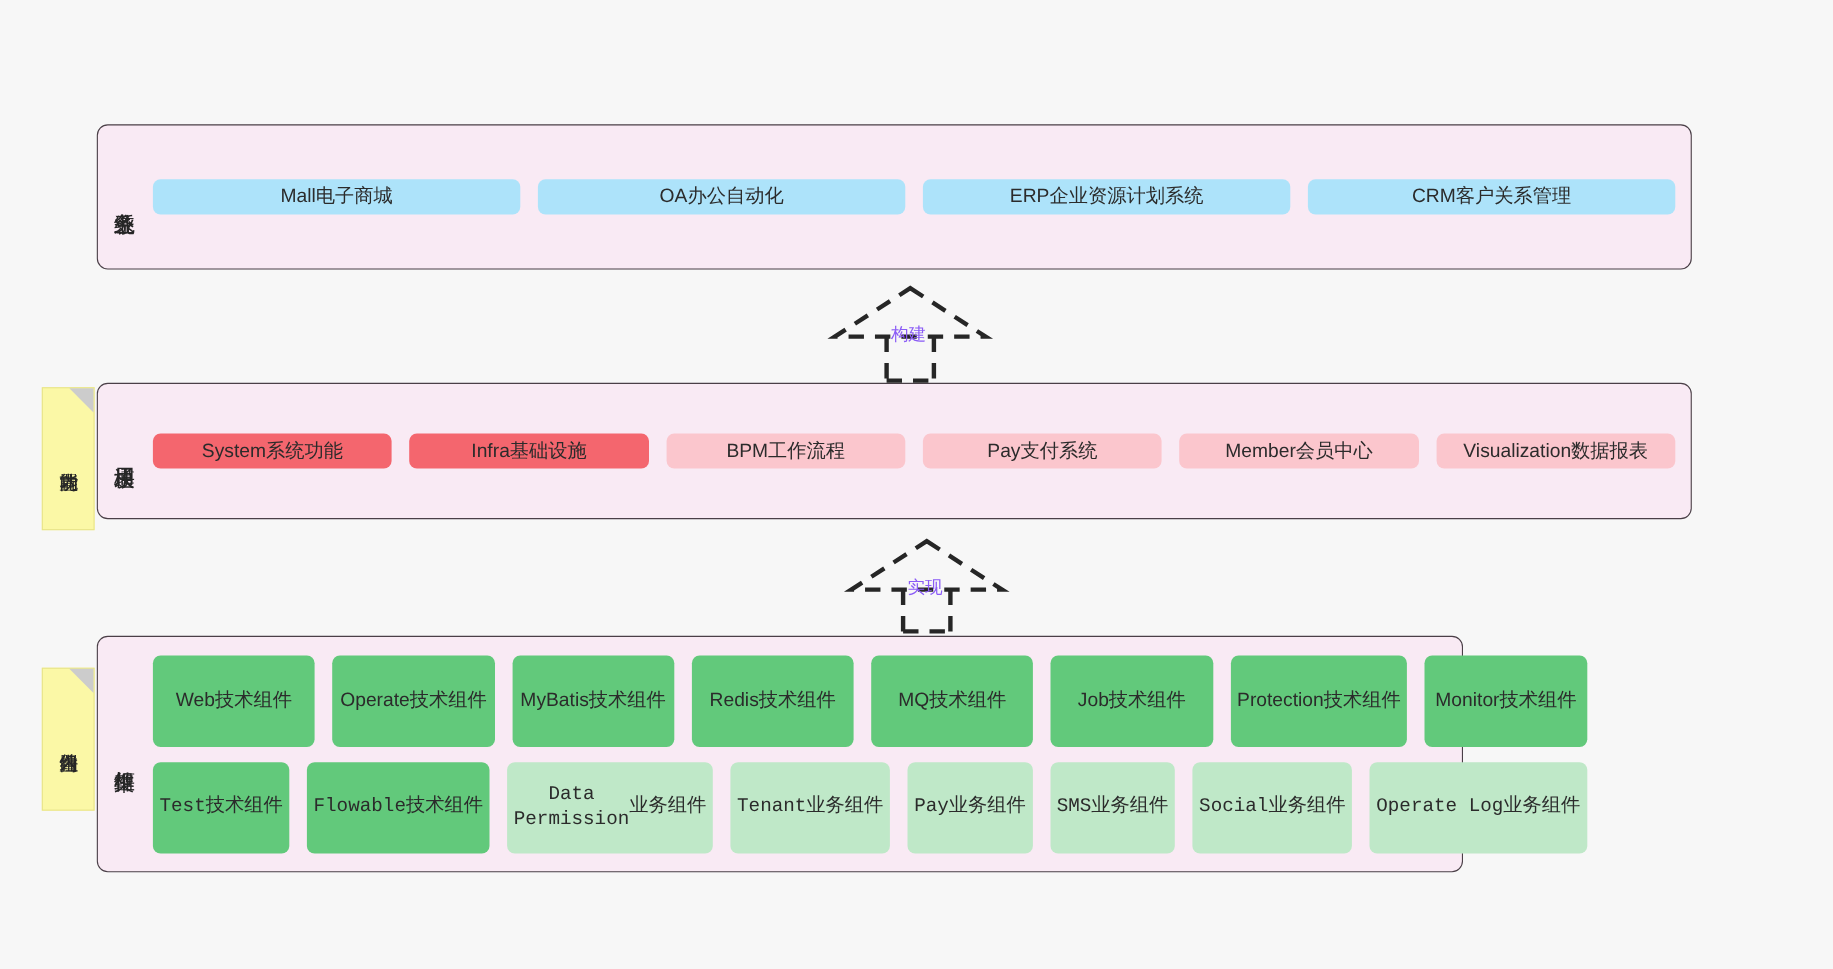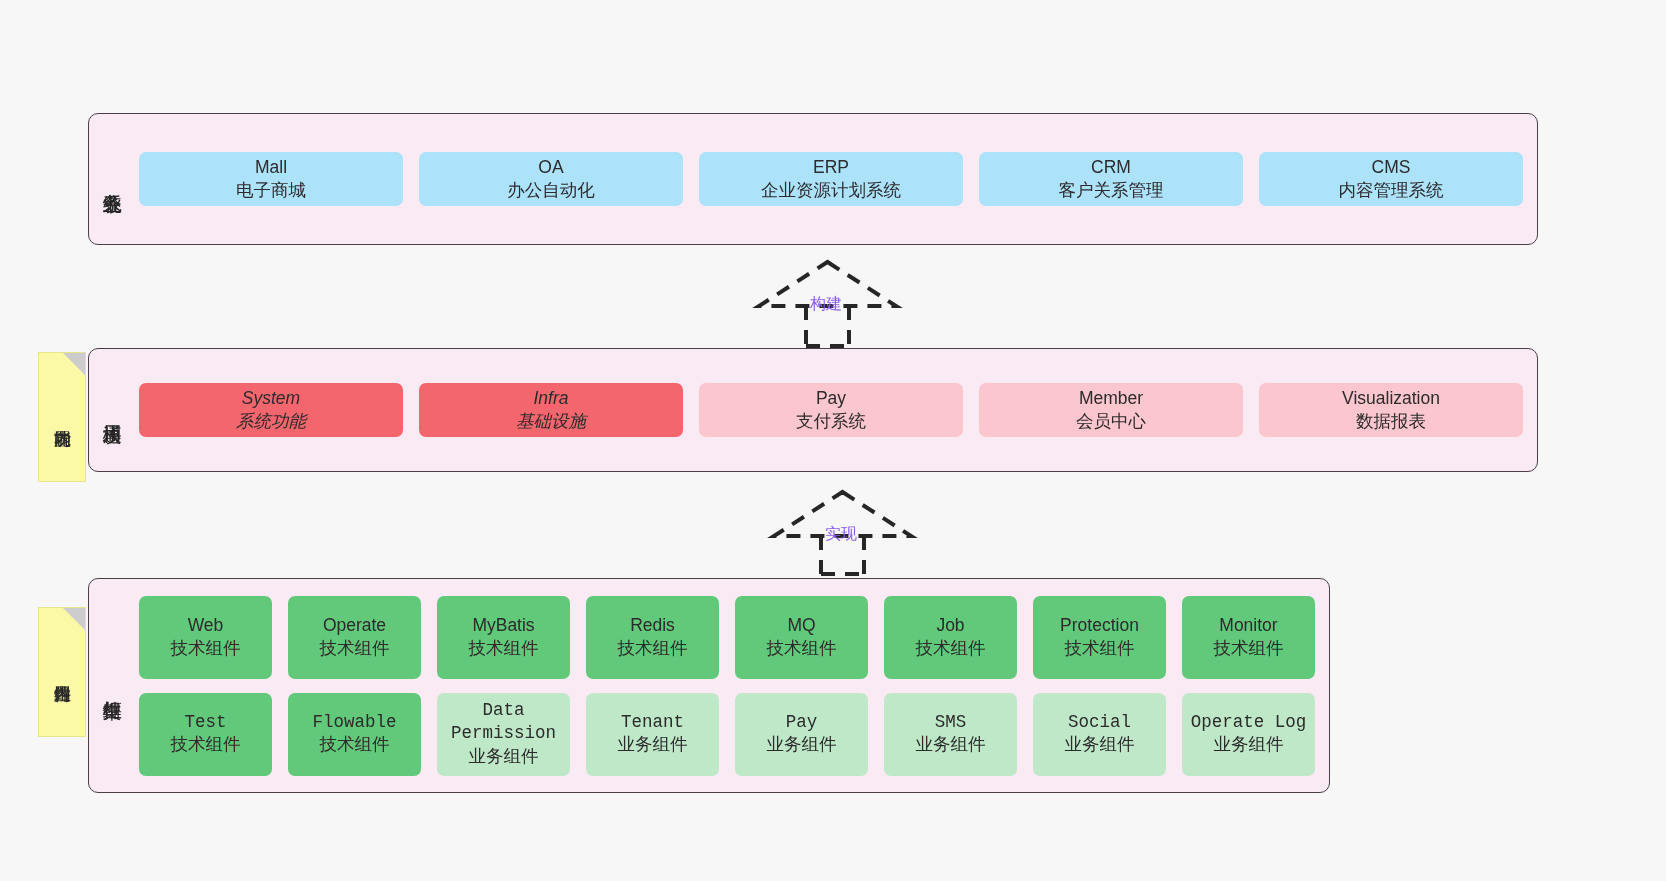--- a/index.html
+++ b/index.html
@@ -46,37 +46,37 @@
   }
   .row {
     display: flex;
     gap: 16px;
     align-items: stretch;
   }
   .cell {
     flex: 1 1 0;
     border-radius: 7px;
     display: flex;
-    flex-direction: column;
+    flex-direction: row;
     align-items: center;
     justify-content: center;
     color: #2b2b2b;
     font-size: 17.5px;
     line-height: 1.33;
     text-align: center;
     padding: 4px 6px;
     user-select: none;
   }
   .cell .t1 { white-space: nowrap; }
   .cell .t2 { white-space: nowrap; }
   .cell.wrap .t1 { white-space: normal; }
 
   
   .c-blue       { background: #ade3fa; }
-  .c-red        { background: #f4666e; font-style: italic; }
+  .c-red        { background: #f4666e; }
   .c-pink       { background: #fbc6cd; }
   .c-green      { background: #62c97b; }
   .c-lightgreen { background: #bfe8c8; }
 
   
   .note {
     position: absolute;
     background: #fbf8a6;
     border: 1px solid #e8e48a;
     display: flex;
@@ -128,24 +128,20 @@
           <span class="t1">OA</span>
           <span class="t2">办公自动化</span>
         </div>
         <div class="cell c-blue">
           <span class="t1">ERP</span>
           <span class="t2">企业资源计划系统</span>
         </div>
         <div class="cell c-blue">
           <span class="t1">CRM</span>
           <span class="t2">客户关系管理</span>
-        </div>
-        <div class="cell c-blue">
-          <span class="t1">CMS</span>
-          <span class="t2">内容管理系统</span>
         </div>
       </div>
     </div>
   </div>
 
   <div class="arrow" id="arrow-build" style="left:755px; top:258px; width:145px; height:90px;">
     <svg width="145" height="90" viewBox="0 0 145 90">
 
       <path d="M 72.5 4 L 141 48 L 4 48 Z" fill="none" stroke="#262626" stroke-width="4" stroke-dasharray="14 10" stroke-linecap="butt"></path>
 
@@ -165,20 +161,24 @@
       <div class="row">
         <div class="cell c-red">
           <span class="t1">System</span>
           <span class="t2">系统功能</span>
         </div>
         <div class="cell c-red">
           <span class="t1">Infra</span>
           <span class="t2">基础设施</span>
         </div>
         <div class="cell c-pink">
+          <span class="t1">BPM</span>
+          <span class="t2">工作流程</span>
+        </div>
+        <div class="cell c-pink">
           <span class="t1">Pay</span>
           <span class="t2">支付系统</span>
         </div>
         <div class="cell c-pink">
           <span class="t1">Member</span>
           <span class="t2">会员中心</span>
         </div>
         <div class="cell c-pink">
           <span class="t1">Visualization</span>
           <span class="t2">数据报表</span>

